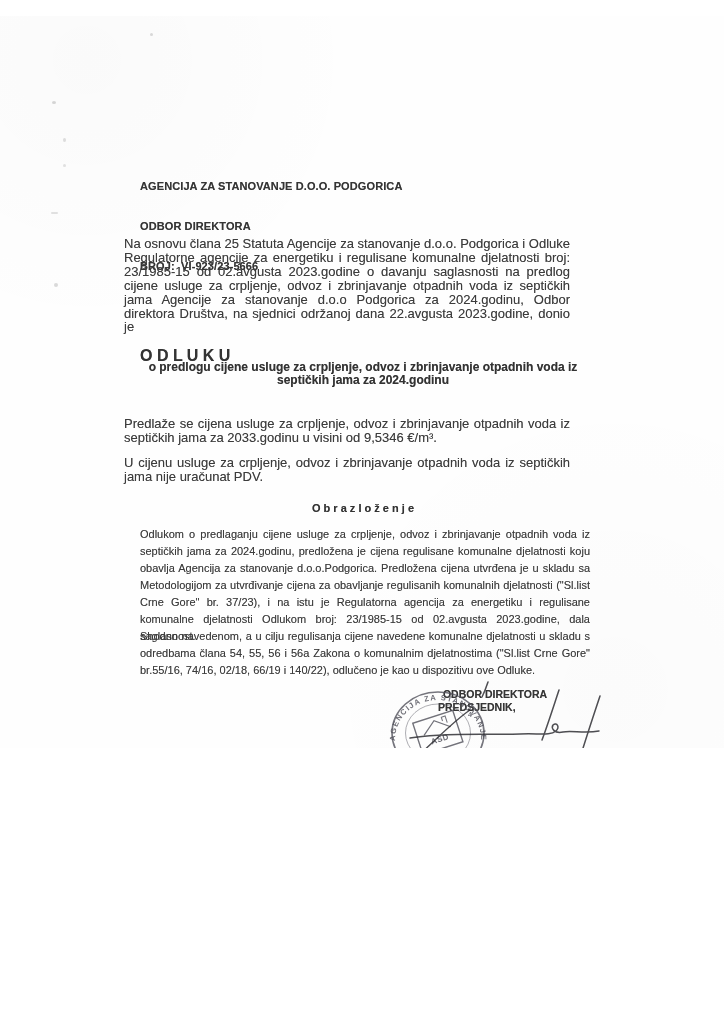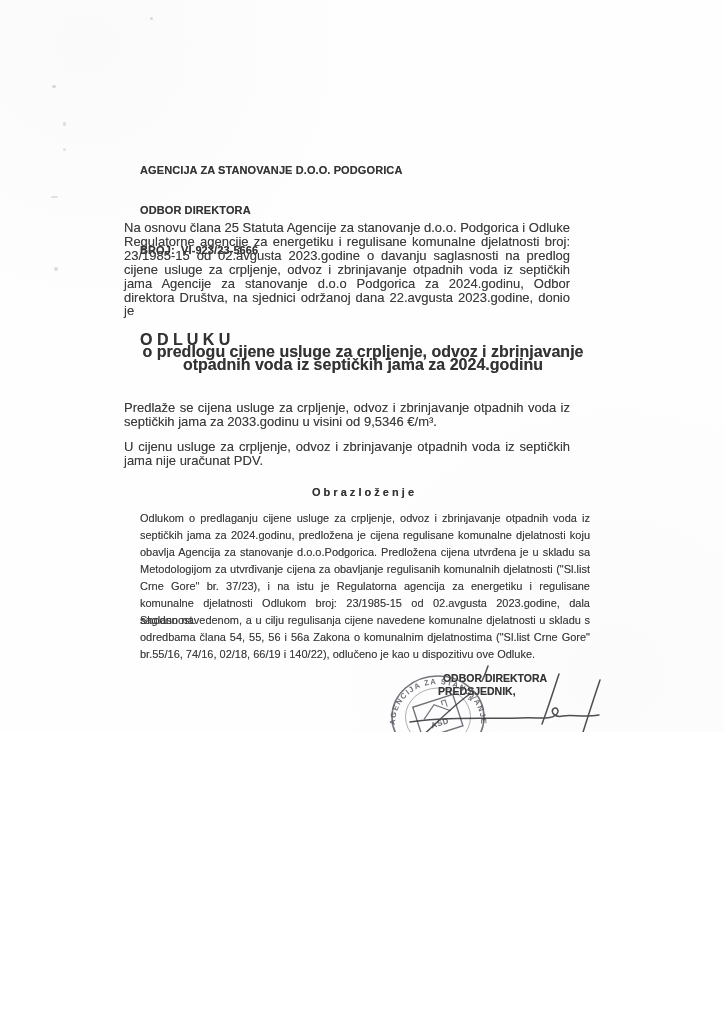--- a/index.html
+++ b/index.html
@@ -6,20 +6,21 @@
   .page{
     position:relative;
     width:724px;height:732px;
     background:#fefefe;
     background-image:
       radial-gradient(circle at 12% 6%, rgba(0,0,0,0.015), transparent 30%),
       radial-gradient(circle at 85% 92%, rgba(0,0,0,0.012), transparent 35%);
     font-family:"Liberation Sans", sans-serif;
     color:#3e3e3e;
     overflow:hidden;
+    margin-top:16px;
   }
   .scan-layer{position:absolute;inset:0;filter:blur(0.22px) contrast(1.03);}
   .hdr{
     position:absolute;left:140px;top:137px;
     font-size:11px;font-weight:700;line-height:13.4px;
     color:#373737;letter-spacing:.1px;white-space:pre;
     text-shadow:0 0 .5px rgba(55,55,55,.55);
   }
   .para{
     position:absolute;left:124px;width:446px;margin:0;
@@ -36,21 +37,21 @@
   #vat-para{top:440px;}
   #rationale-p1{top:510px;}
   #rationale-p2{top:612px;}
   .decision-title{
     position:absolute;left:140px;top:331px;width:446px;margin:0;
     text-align:left;font-size:16px;font-weight:700;color:#353535;
     text-shadow:0 0 .5px rgba(53,53,53,.55);
   }
   .decision-subtitle{
     position:absolute;left:124px;top:345px;width:478px;margin:0;
-    text-align:center;font-size:16px;font-weight:700;line-height:13.2px;color:#353535;
+    text-align:center;font-size:12px;font-weight:700;line-height:13.2px;color:#353535;
     text-shadow:0 0 .5px rgba(53,53,53,.55);
   }
   .rationale-heading{
     position:absolute;left:140px;top:486px;width:446px;margin:0;
     text-align:center;font-size:11px;font-weight:700;color:#353535;
     text-shadow:0 0 .5px rgba(53,53,53,.55);
   }
   .sig-org{position:absolute;left:438px;top:672px;width:114px;text-align:center;
     font-size:10.5px;font-weight:700;color:#373737;text-shadow:0 0 .5px rgba(55,55,55,.55);}
   .sig-role{position:absolute;left:438px;top:685px;width:114px;text-align:left;

